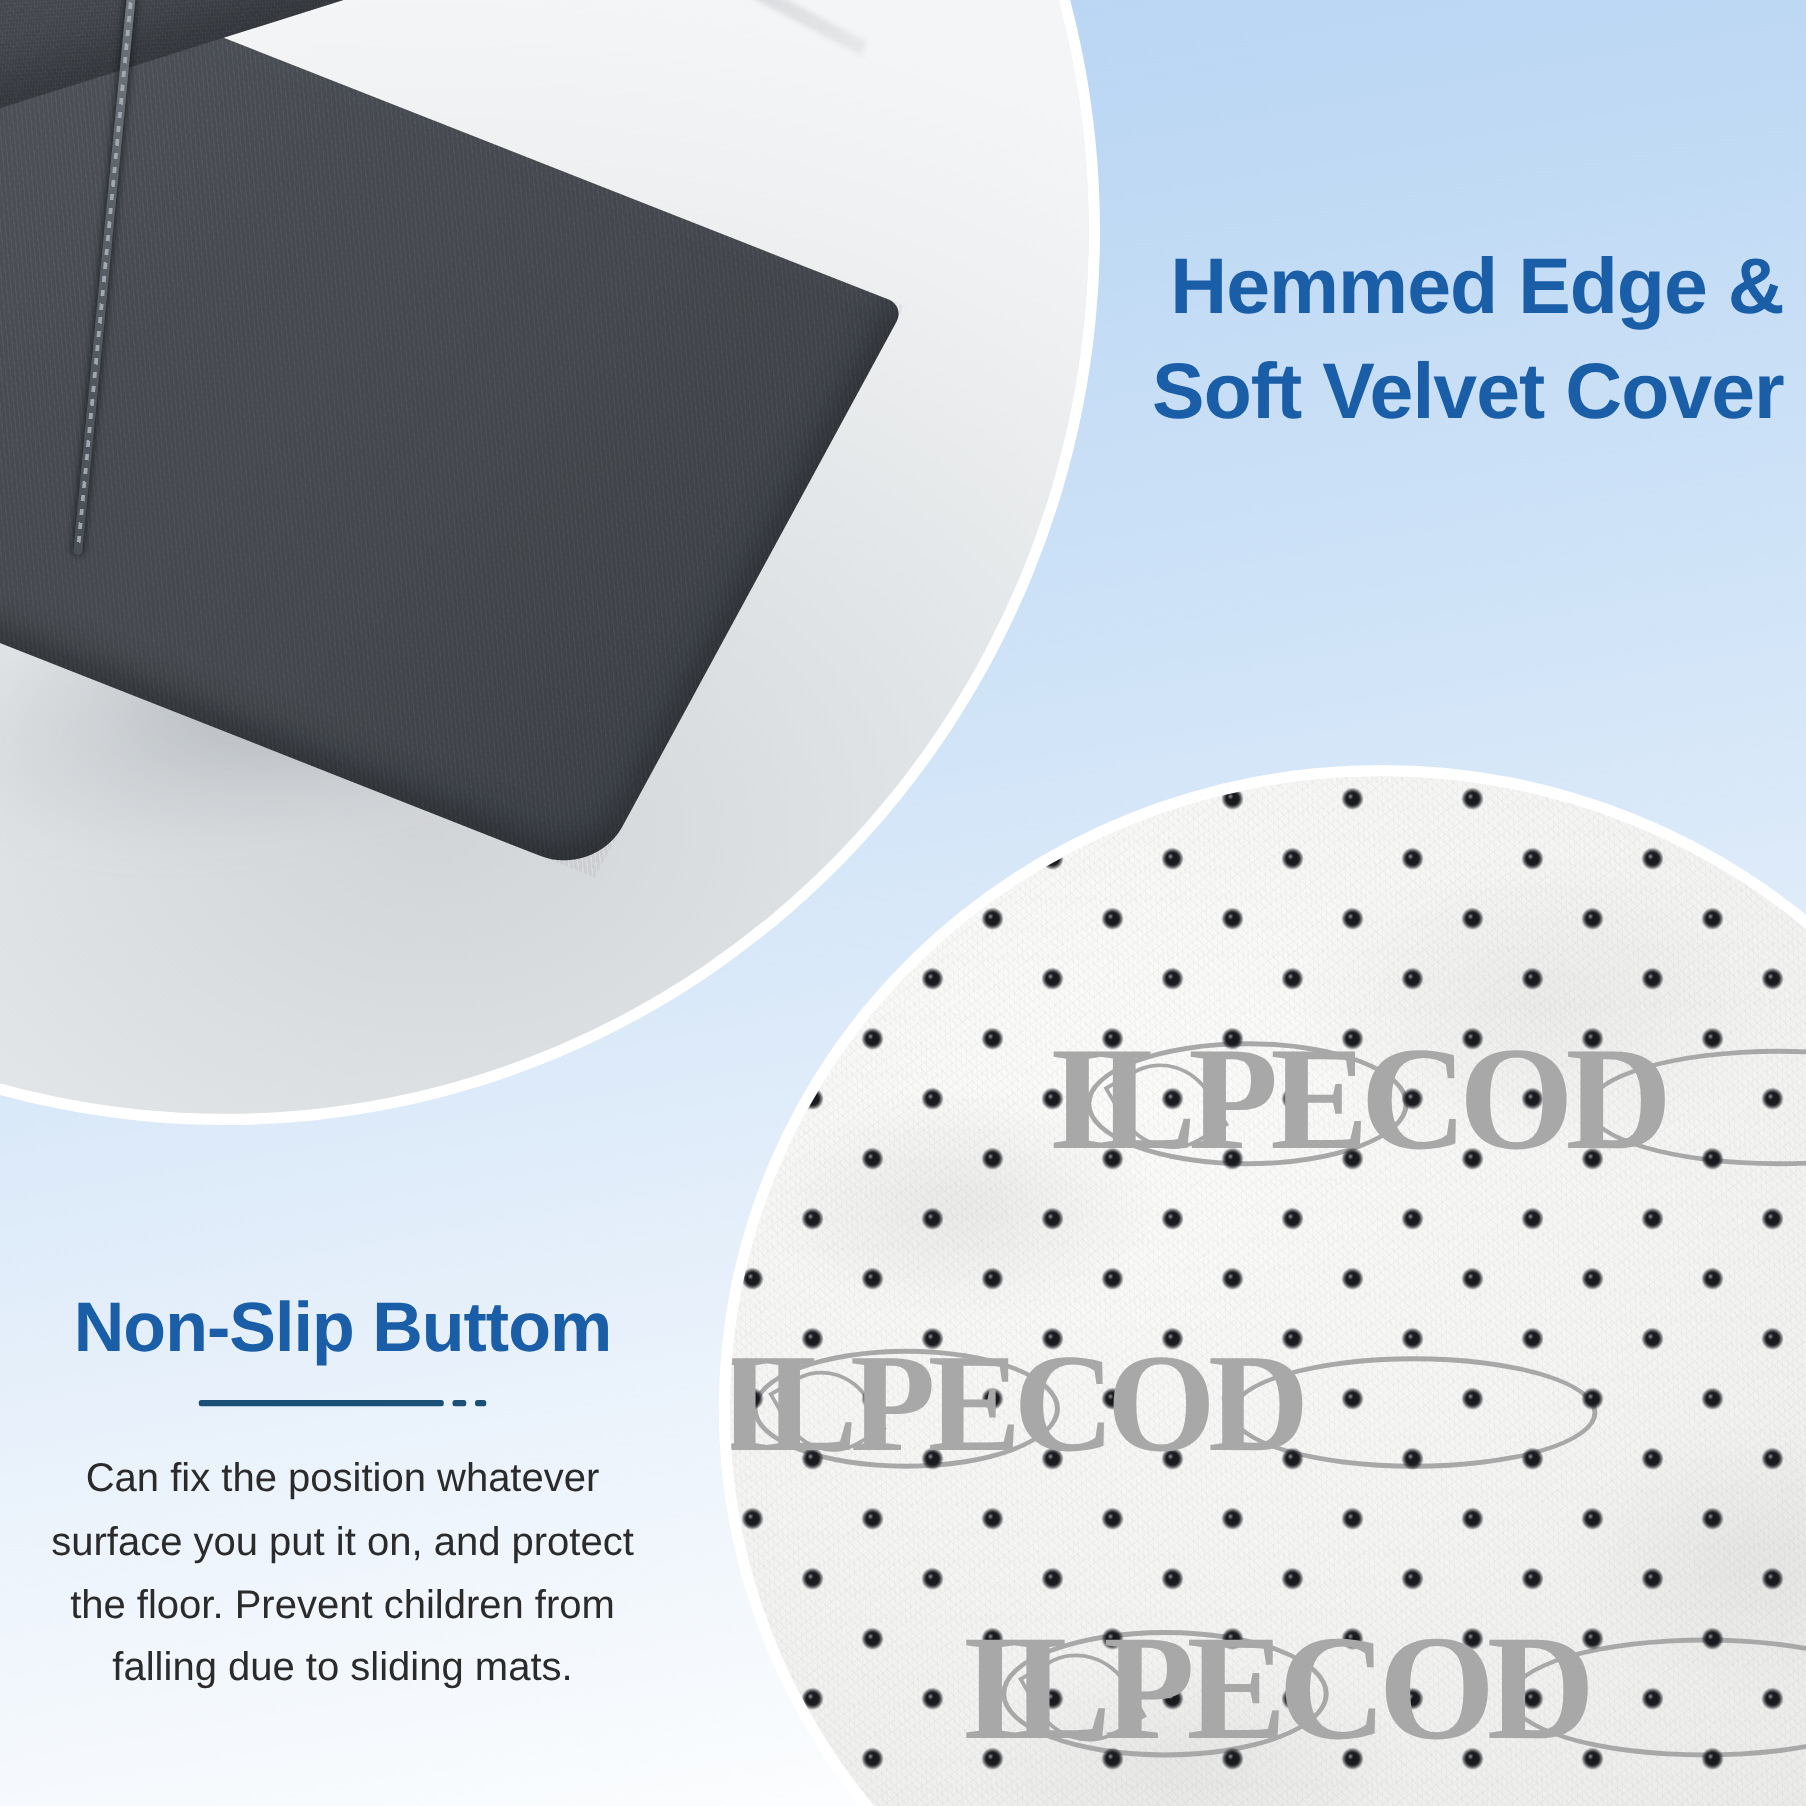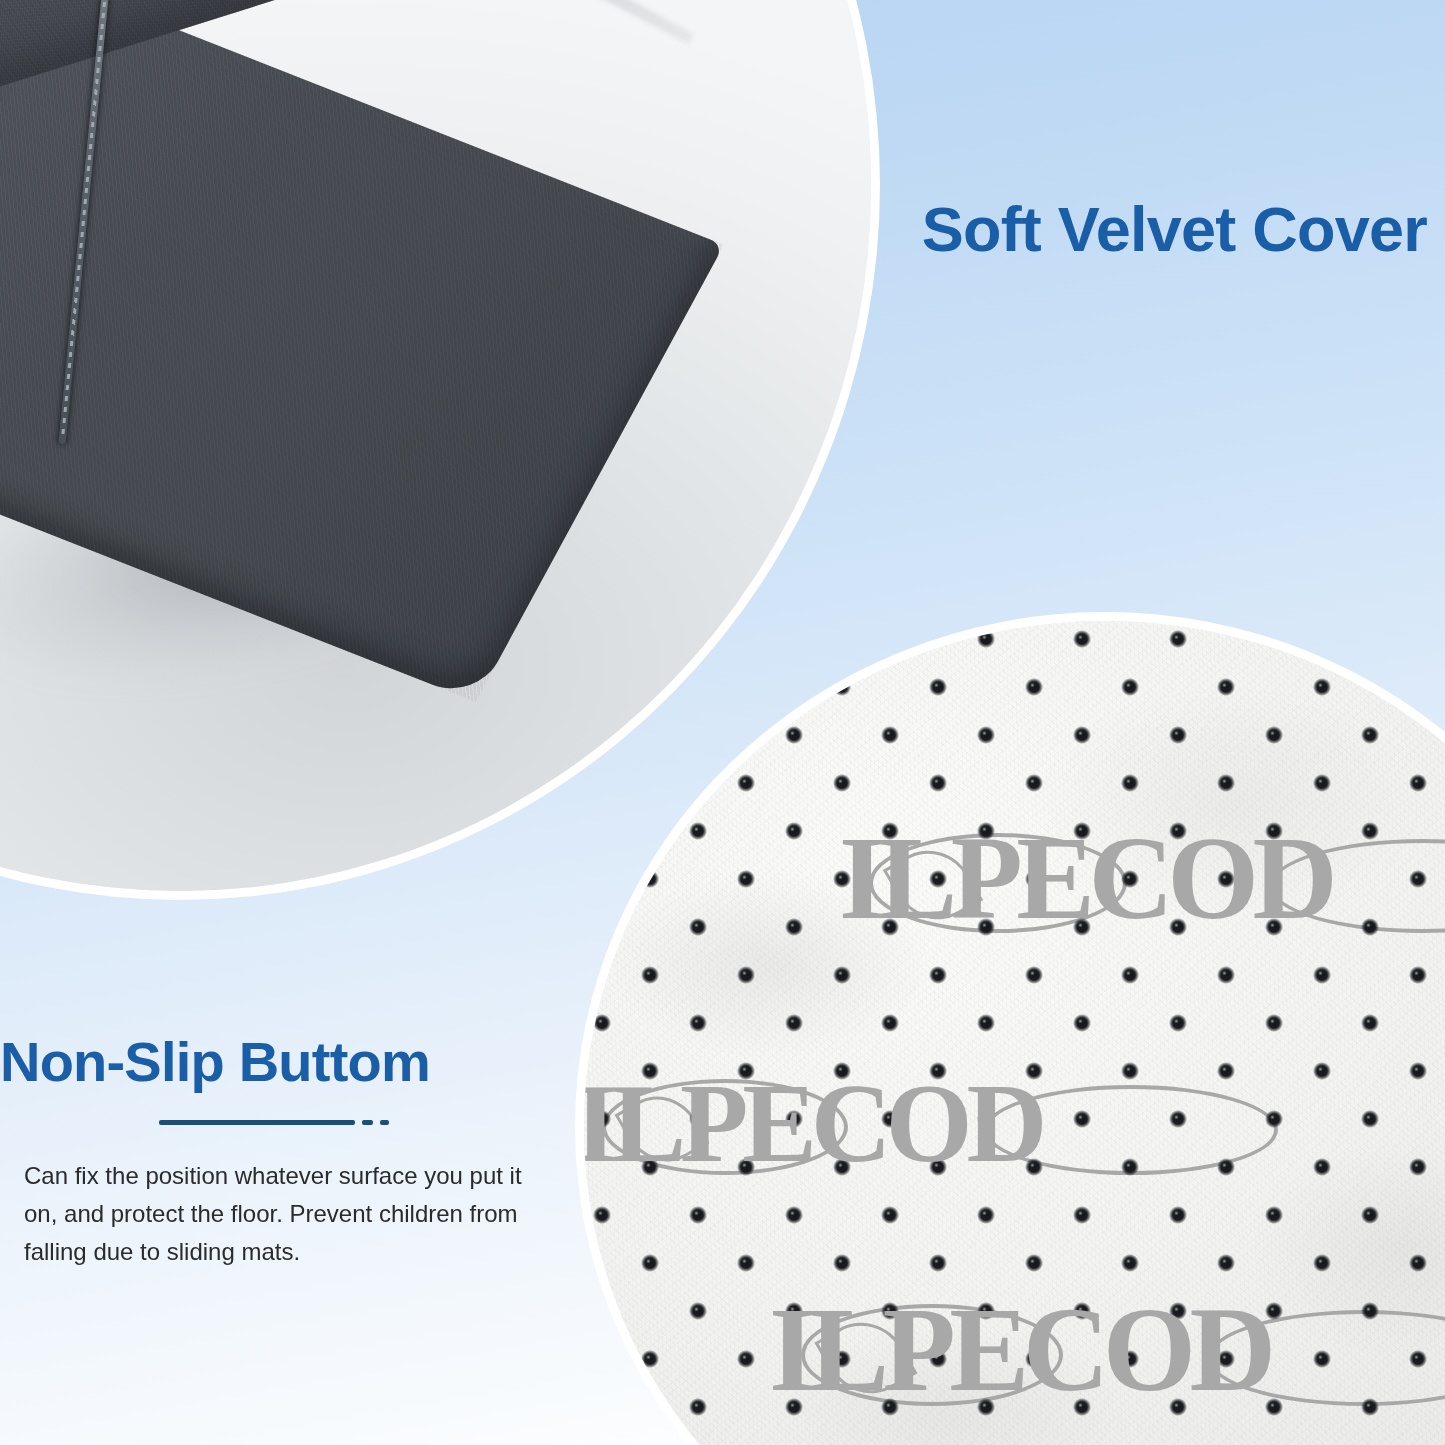--- a/index.html
+++ b/index.html
@@ -246,21 +246,21 @@
     letter-spacing: -0.012em;
   }
   .headline .ln { display: block; }
 
   
   .feature-block {
     position: absolute;
     left: 0;
     top: 1030px;
     width: 548px;
-    text-align: left;
+    text-align: center;
   }
   .feature-title {
     color: #1b5ea8;
     font-size: 56px;
     font-weight: 700;
     letter-spacing: -0.014em;
     line-height: 1.15;
     margin: 0 0 26px 0;
   }
   .divider {
@@ -280,21 +280,21 @@
   .divider .dash {
     display: block;
     width: 11px;
     height: 5px;
     background: #1b5076;
     border-radius: 2px;
   }
   .divider .dash.small { width: 9px; }
   .feature-body {
     color: #2b2b2b;
-    font-size: 24px;
+    font-size: 32px;
     line-height: 1.57;
     margin: 16px auto;
     width: 500px;
   }
 </style>
 </head>
 <body>
 
 <div id="canvas">
 
@@ -345,20 +345,21 @@
       <span class="wm-leaf" style="left:60px;top:38px;width:68px;height:72px;"></span>
     </div>
 
     <div class="mat-dots"></div>
     <div class="mat-dots stagger"></div>
     <div class="mat-dot-gloss"></div>
     <div class="mat-dot-gloss stagger"></div>
   </div>
 
   <div class="headline">
+    <span class="ln">Hemmed Edge &amp;</span>
     <span class="ln">Soft Velvet Cover</span>
   </div>
 
   <div class="feature-block">
     <h2 class="feature-title">Non-Slip Buttom</h2>
     <div class="divider">
       <span class="bar"></span>
       <span class="dash"></span>
       <span class="dash small"></span>
     </div>

